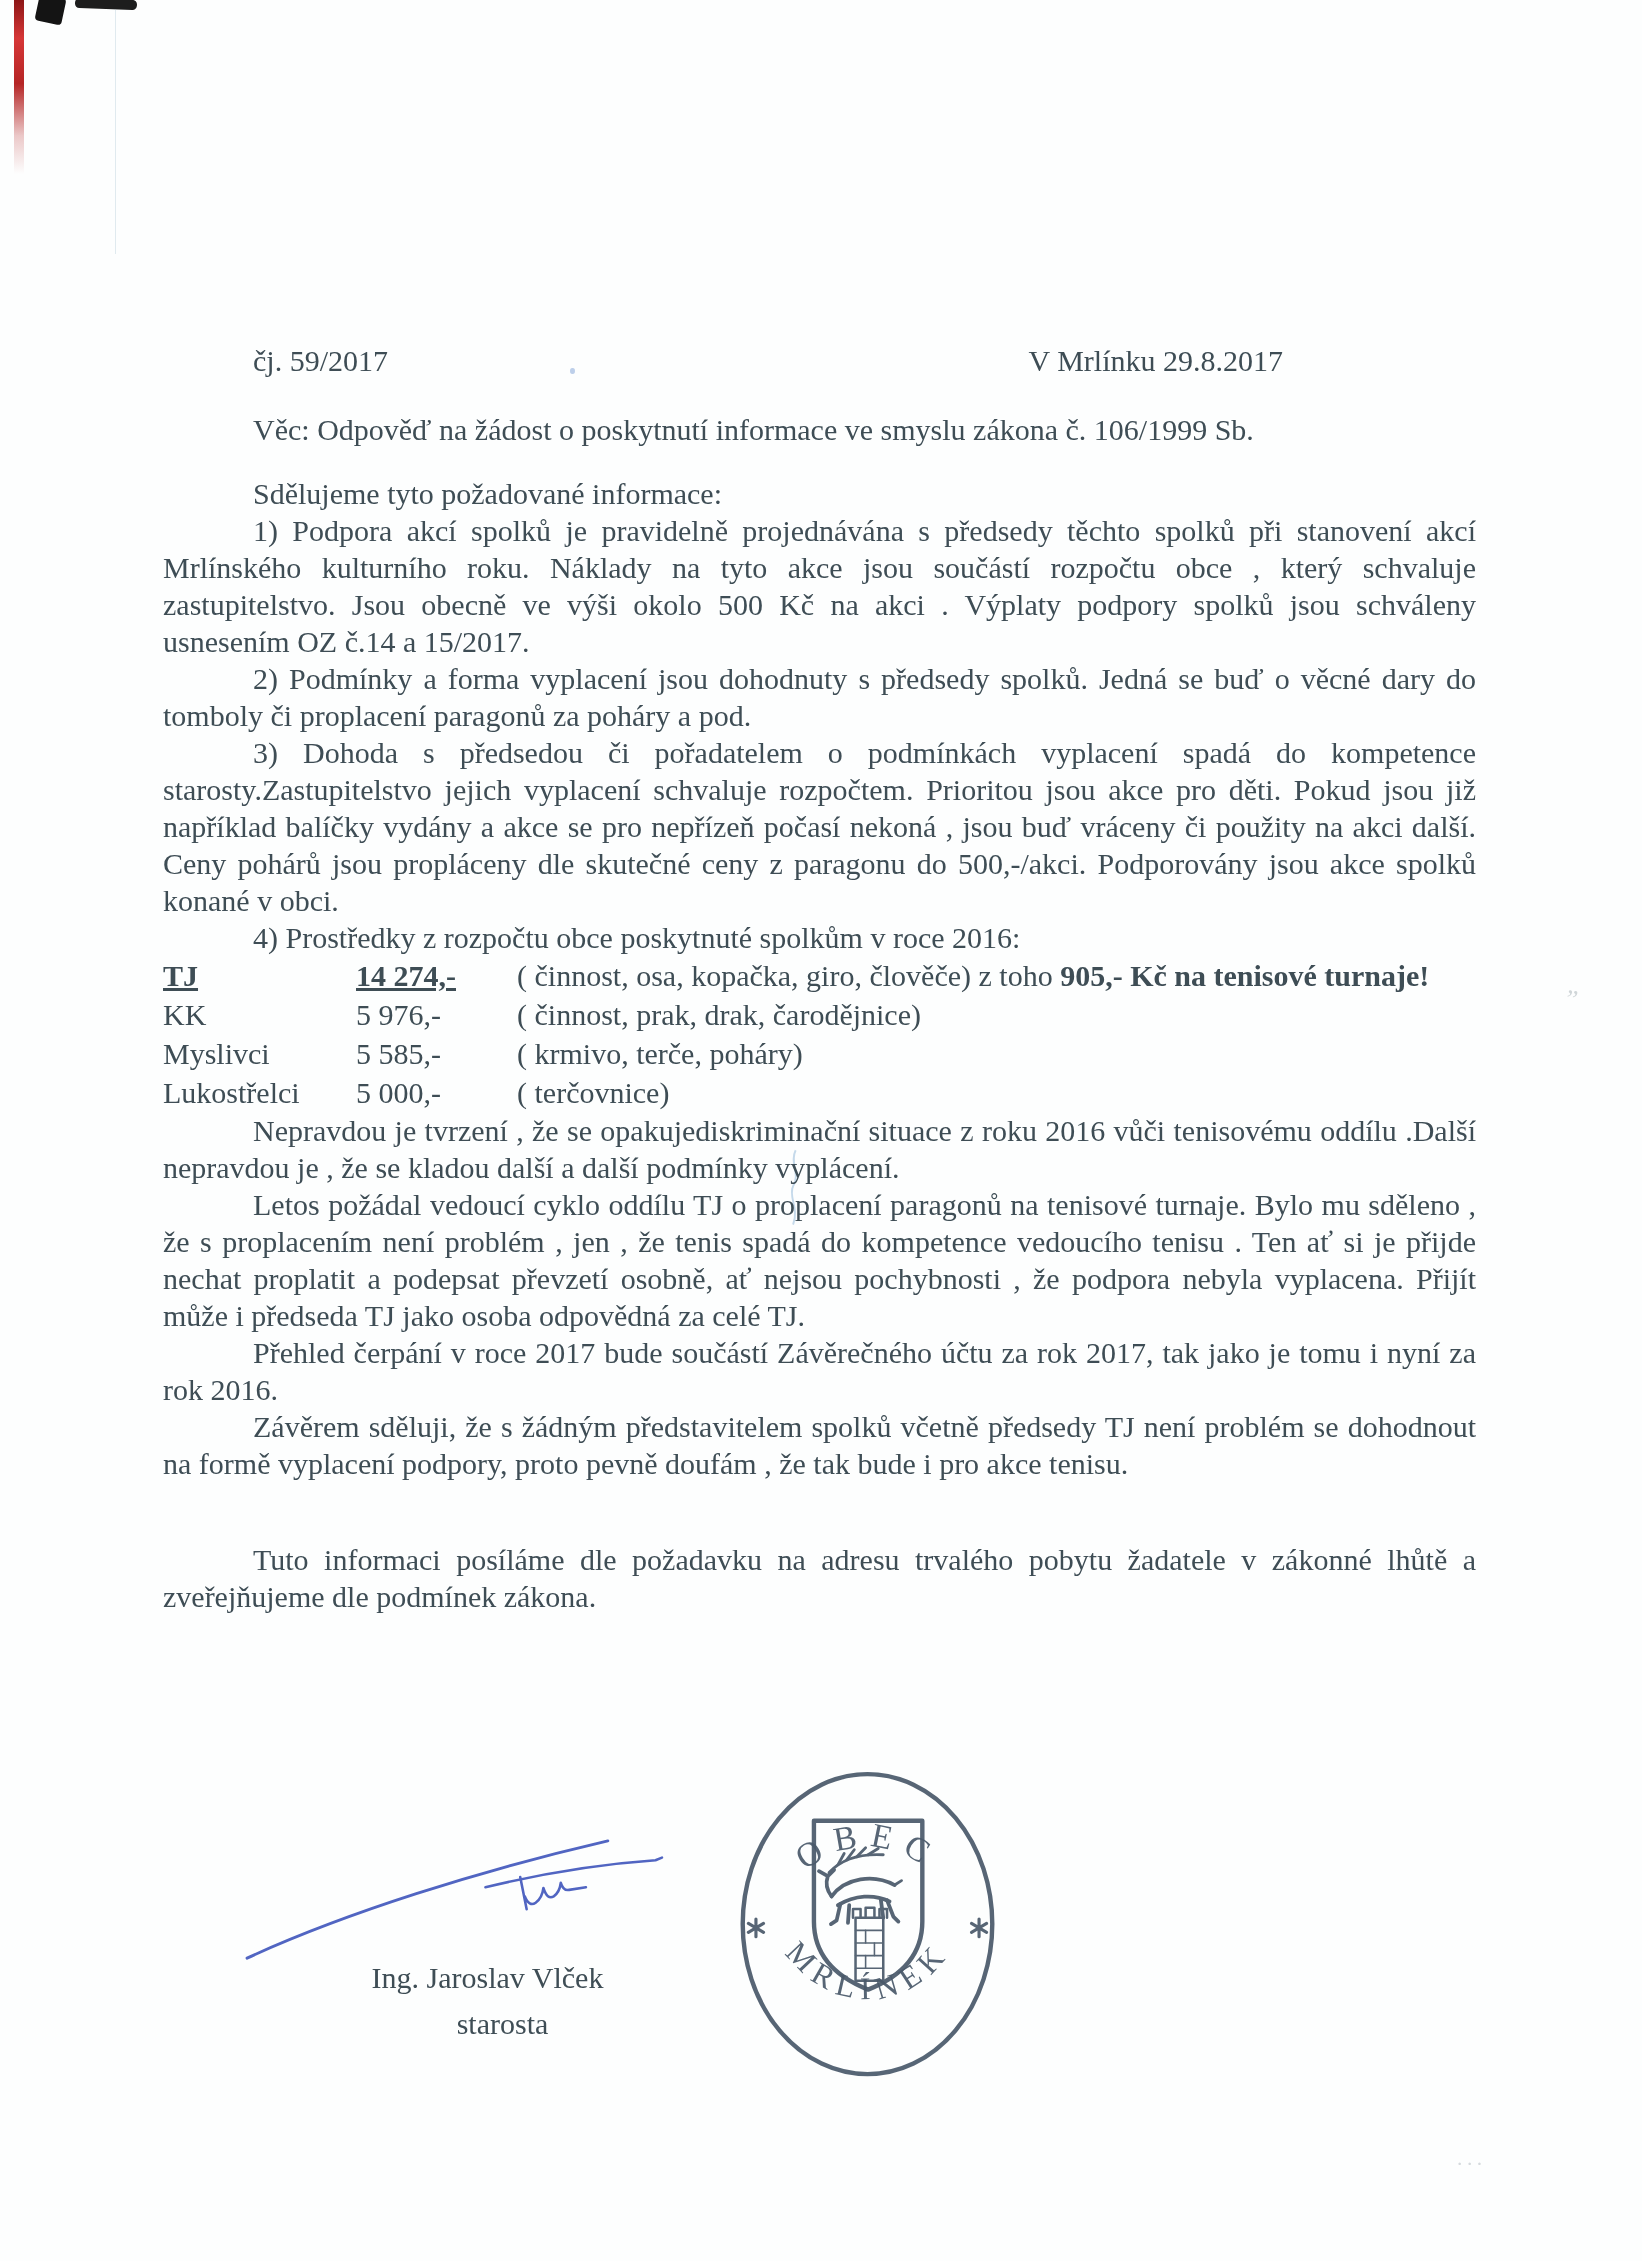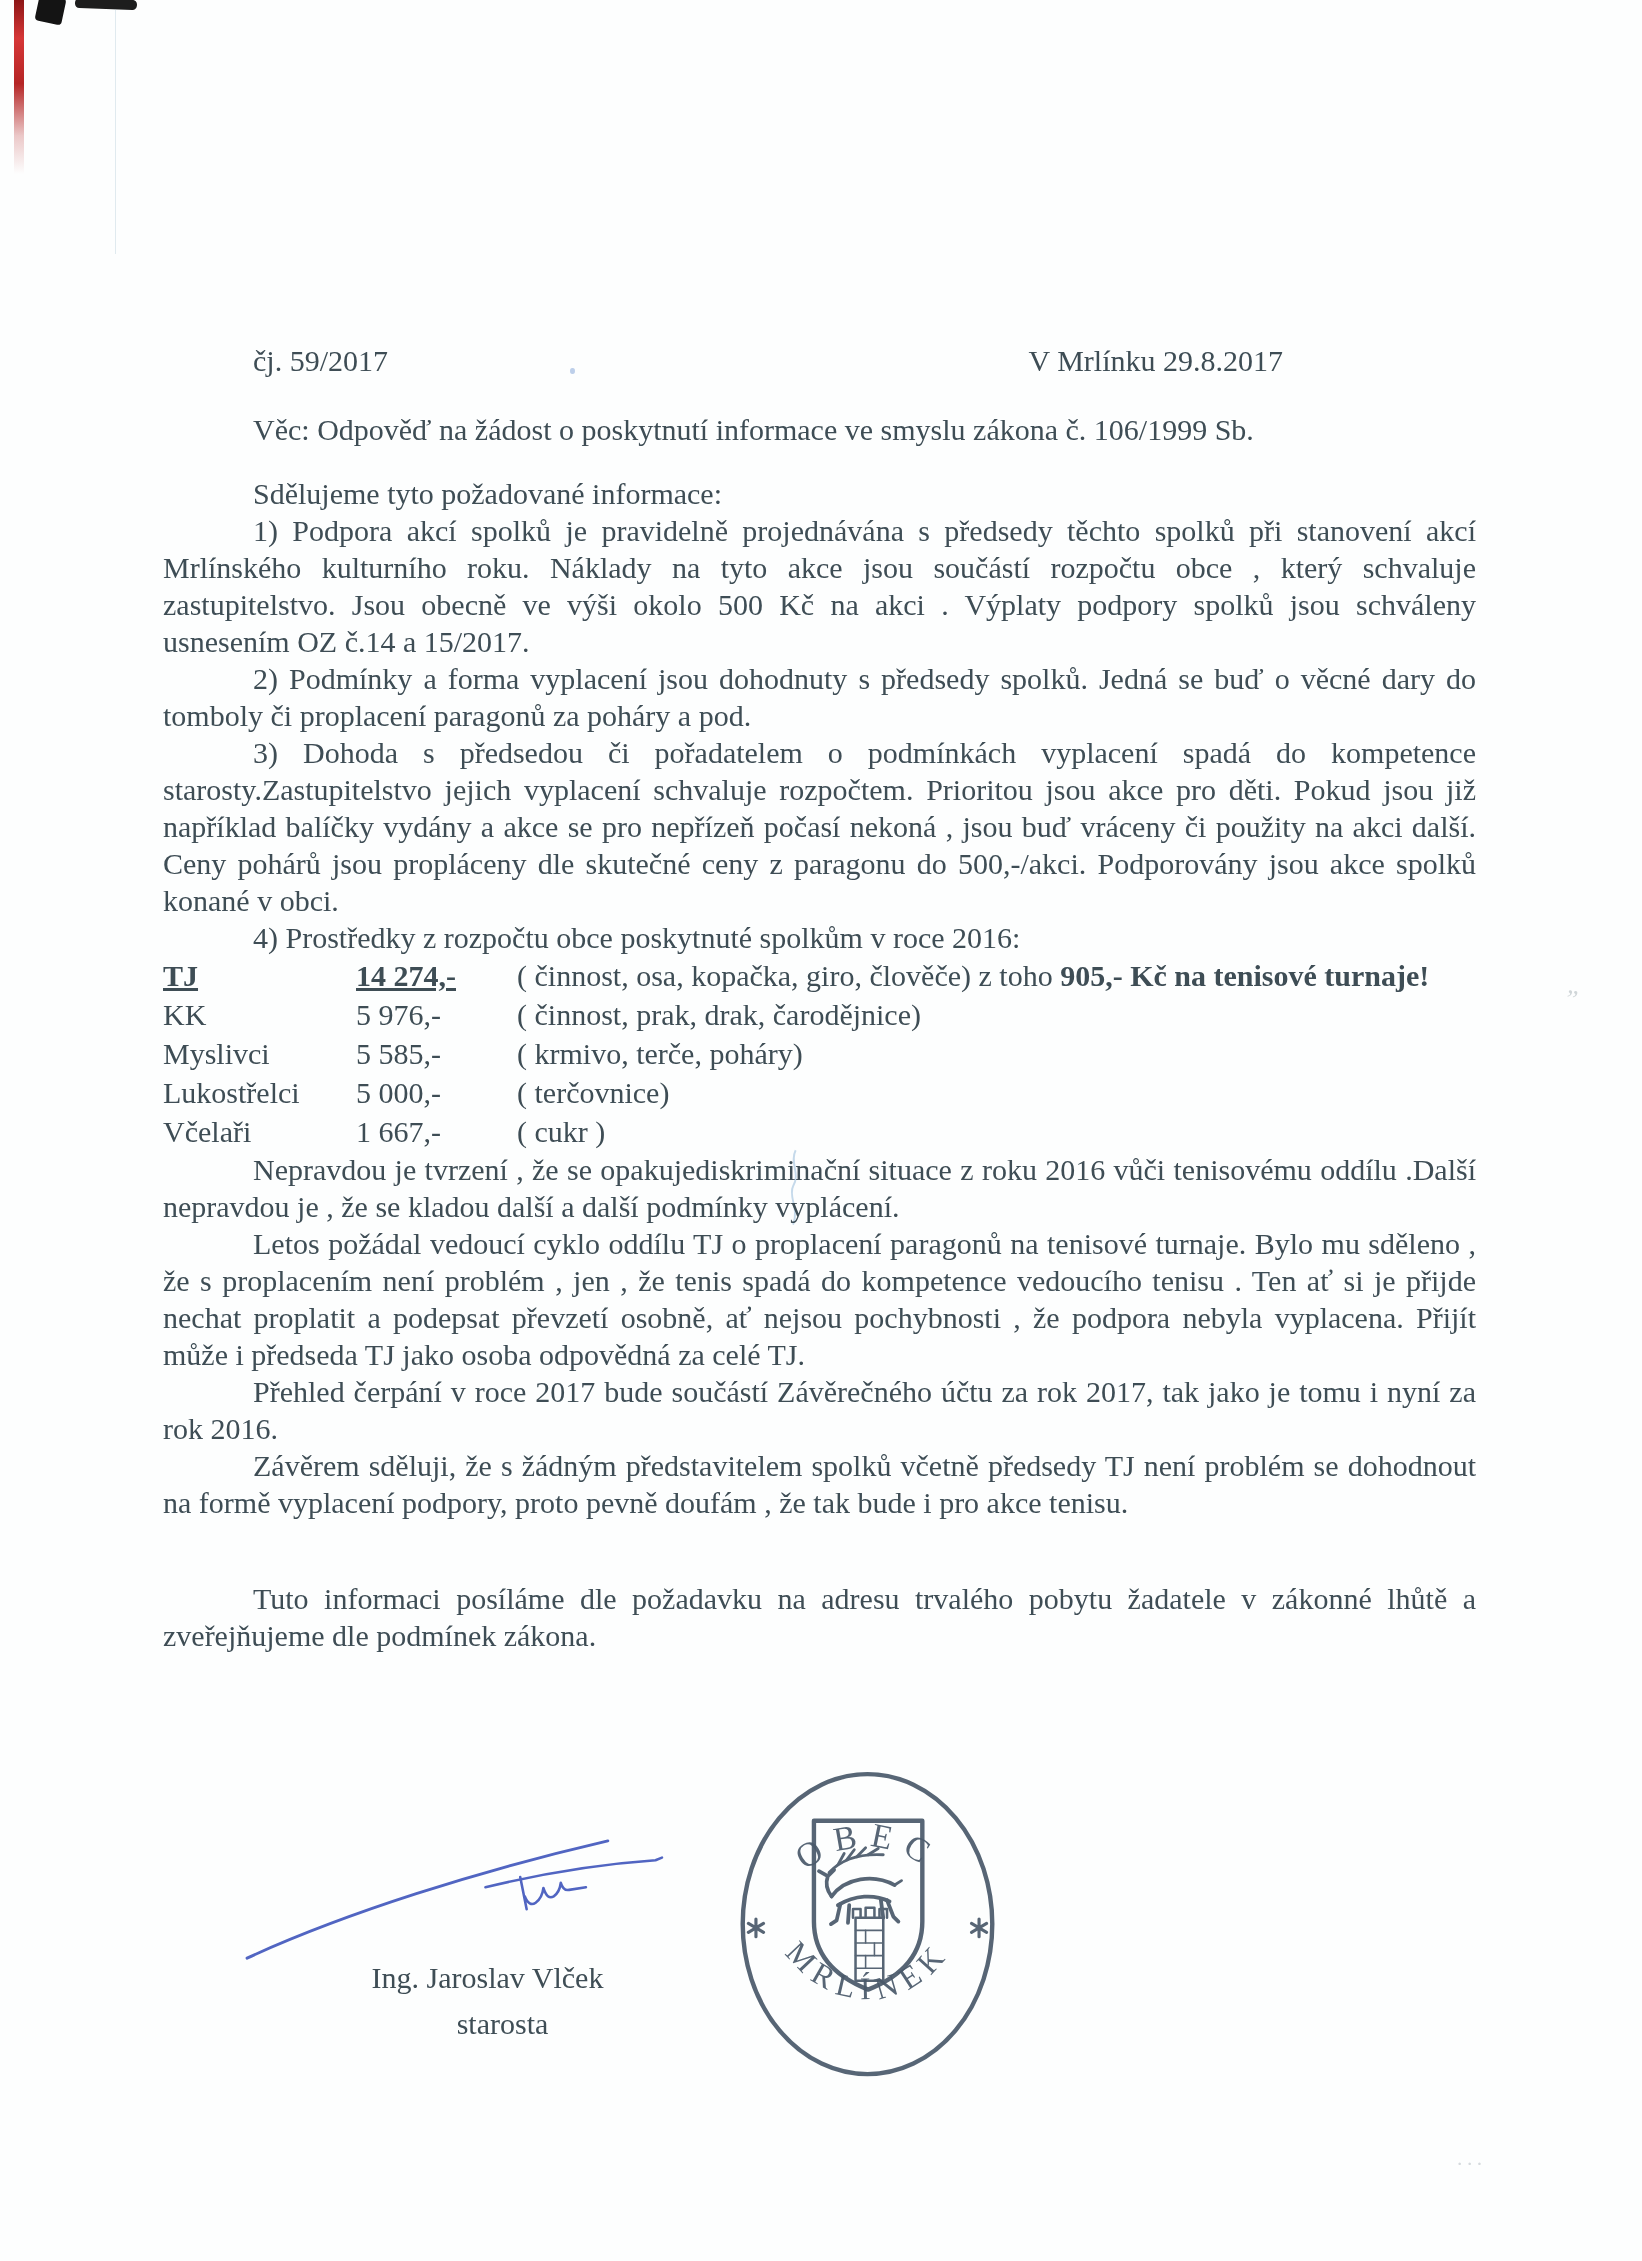--- a/index.html
+++ b/index.html
@@ -96,23 +96,20 @@
 
         <div class="alloc-row">
           <span class="alloc-name">Myslivci</span><span class="alloc-amount">5 585,-</span><span class="alloc-desc">( krmivo, terče, poháry)</span>
         </div>
 
         <div class="alloc-row">
           <span class="alloc-name">Lukostřelci</span><span class="alloc-amount">5 000,-</span><span class="alloc-desc">( terčovnice)</span>
         </div>
 
 
-        <div class="alloc-row">
-          <span class="alloc-name">Včelaři</span><span class="alloc-amount">1 667,-</span><span class="alloc-desc">( cukr )</span>
-        </div>
       </div>
 
     <div>
 
         <p class="para bold">Nepravdou je tvrzení , že se opakujediskriminační situace z roku 2016 vůči tenisovému oddílu .Další nepravdou je , že se kladou další a další podmínky vyplácení.</p>
 
         <p class="para bold">Letos  požádal vedoucí cyklo oddílu TJ  o proplacení paragonů na tenisové turnaje. Bylo mu sděleno , že s proplacením  není problém , jen , že tenis spadá do kompetence vedoucího tenisu . Ten  ať si je přijde nechat proplatit a podepsat převzetí osobně, ať nejsou pochybnosti , že podpora nebyla vyplacena. Přijít  může i předseda TJ jako osoba odpovědná za celé TJ.</p>
 
         <p class="para bold">Přehled čerpání v roce 2017 bude součástí Závěrečného účtu za rok 2017, tak jako je tomu i nyní za rok 2016.</p>
 

